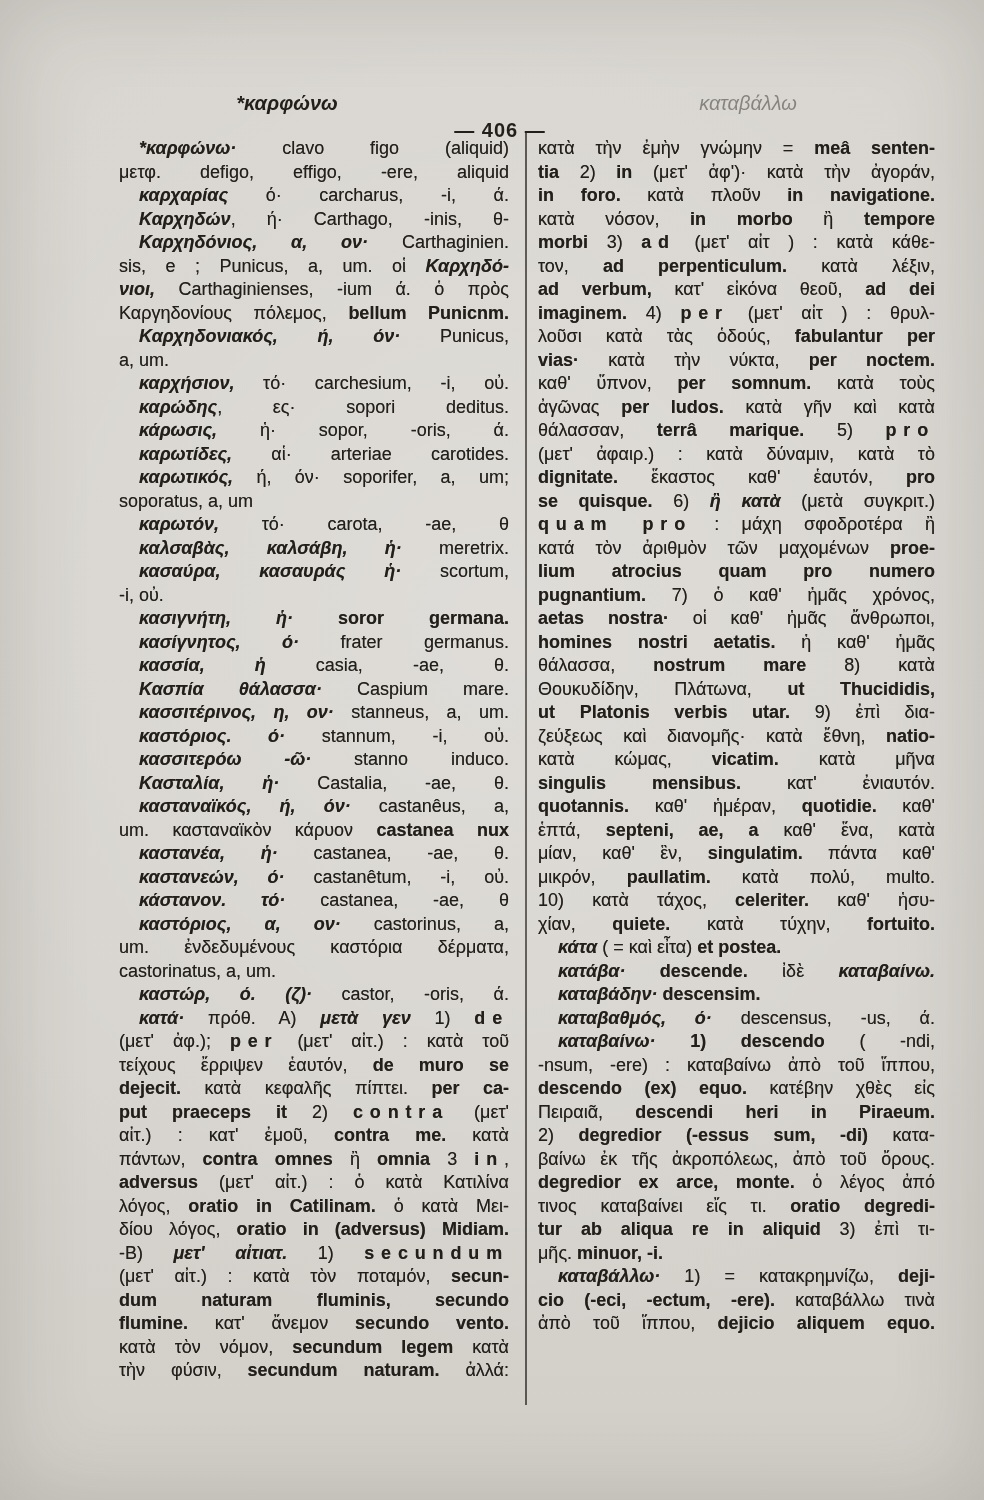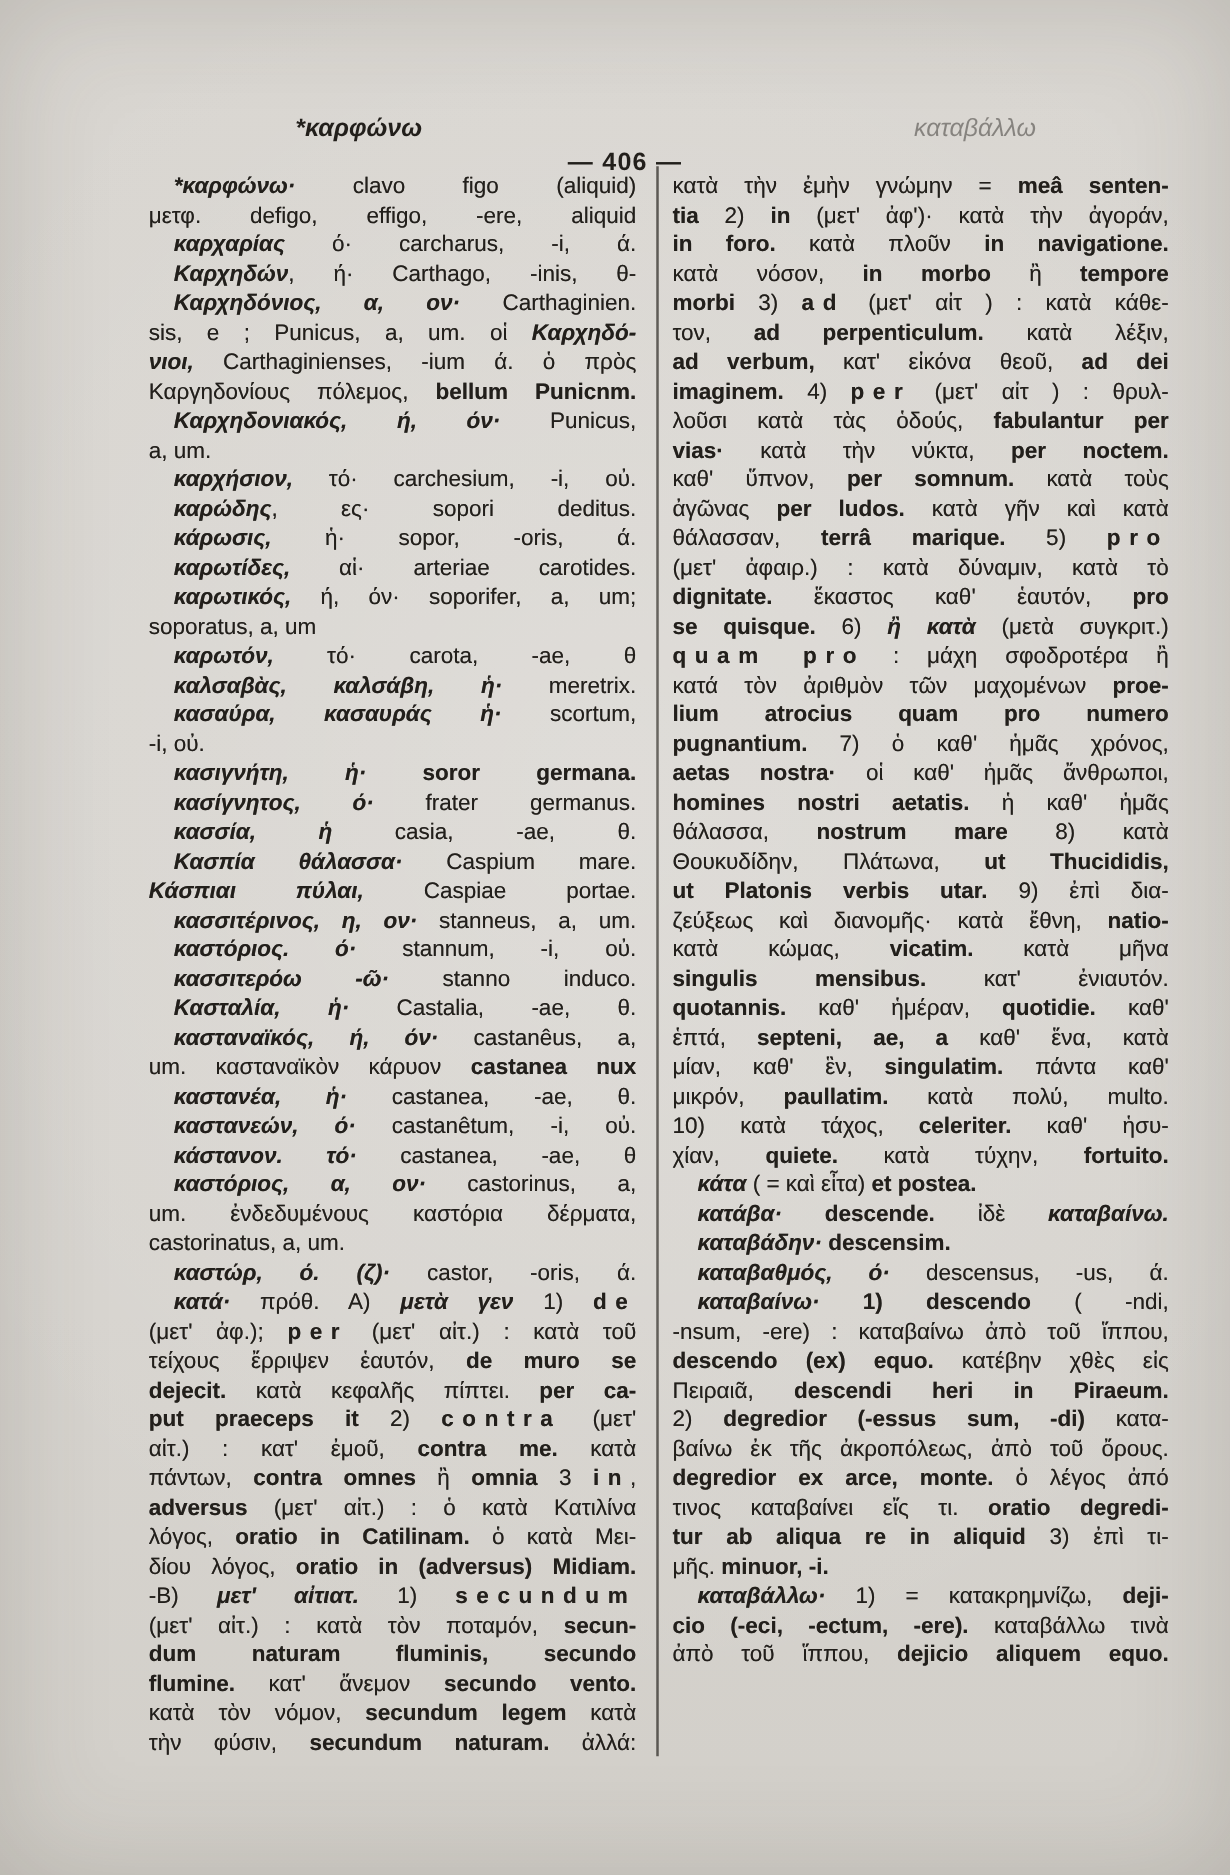--- a/index.html
+++ b/index.html
@@ -10,21 +10,21 @@
       radial-gradient(ellipse 120% 90% at 50% 42%, rgba(255,255,255,.18) 0%, rgba(255,255,255,0) 55%),
       linear-gradient(180deg,#d9d6d1 0%, #d7d4cf 70%, #d2cfc9 100%);
     box-shadow:inset 0 0 90px rgba(60,55,45,.18);
     font-family:Liberation Sans, sans-serif;
     color:#221f1b;
     overflow:hidden;
   }
   .runhead{position:absolute;top:90px;height:26px;font-size:20px;line-height:26px;white-space:nowrap;}
   .rh-left{left:287px;transform:translateX(-50%);font-weight:bold;font-style:italic;}
   .rh-center{left:500px;transform:translateX(-50%);font-weight:bold;letter-spacing:1px;margin-top:27px;}
-  .rh-right{left:748px;transform:translateX(-50%);font-style:italic;opacity:.45;filter:blur(.4px);margin-left:32px;}
+  .rh-right{left:748px;transform:translateX(-50%);font-style:italic;opacity:.45;filter:blur(.4px);}
   .divider{position:absolute;left:525px;top:133px;width:2px;height:1272px;
     background:linear-gradient(180deg,#45423d 0%, #55524c 40%, #45423d 100%);opacity:.85;}
   .column{position:absolute;top:137px;overflow:hidden;}
   .col-left{left:119px;width:390px;}
   .col-right{left:538px;width:397px;}
   .line{
     font-size:18px;line-height:23.5px;height:23.5px;
     white-space:nowrap;
     text-align:justify;text-align-last:justify;
     text-shadow:0 0 .5px rgba(20,18,14,.55);
@@ -64,21 +64,20 @@
       <div class="line ind"><span class="seg-h">καρωτικός,</span><span class="seg-n"> ή, όν· soporifer, a, um;</span></div>
       <div class="line short"><span class="seg-n">soporatus, a, um</span></div>
       <div class="line ind"><span class="seg-h">καρωτόν,</span><span class="seg-n"> τό· carota, -ae, θ</span></div>
       <div class="line ind"><span class="seg-h">καλσαβὰς, καλσάβη, ἡ·</span><span class="seg-n"> meretrix.</span></div>
       <div class="line ind"><span class="seg-h">κασαύρα, κασαυράς ἡ·</span><span class="seg-n"> scortum,</span></div>
       <div class="line short"><span class="seg-n">-i, οὐ.</span></div>
       <div class="line ind"><span class="seg-h">κασιγνήτη, ἡ·</span><span class="seg-b"> soror germana.</span></div>
       <div class="line ind"><span class="seg-h">κασίγνητος, ό·</span><span class="seg-n"> frater germanus.</span></div>
       <div class="line ind"><span class="seg-h">κασσία, ἡ</span><span class="seg-n"> casia, -ae, θ.</span></div>
       <div class="line ind"><span class="seg-h">Κασπία θάλασσα·</span><span class="seg-n"> Caspium mare.</span></div>
-      <div class="line"><span class="seg-h">Κάσπιαι πύλαι,</span><span class="seg-n"> Caspiae portae.</span></div>
       <div class="line ind"><span class="seg-h">κασσιτέρινος, η, ον·</span><span class="seg-n"> stanneus, a, um.</span></div>
       <div class="line ind"><span class="seg-h">καστόριος. ό·</span><span class="seg-n"> stannum, -i, οὐ.</span></div>
       <div class="line ind"><span class="seg-h">κασσιτερόω -ῶ·</span><span class="seg-n"> stanno induco.</span></div>
       <div class="line ind"><span class="seg-h">Κασταλία, ἡ·</span><span class="seg-n"> Castalia, -ae, θ.</span></div>
       <div class="line ind"><span class="seg-h">κασταναϊκός, ή, όν·</span><span class="seg-n"> castanêus, a,</span></div>
       <div class="line"><span class="seg-n">um. κασταναϊκὸν κάρυον </span><span class="seg-b">castanea nux</span></div>
       <div class="line ind"><span class="seg-h">καστανέα, ἡ·</span><span class="seg-n"> castanea, -ae, θ.</span></div>
       <div class="line ind"><span class="seg-h">καστανεών, ό·</span><span class="seg-n"> castanêtum, -i, οὐ.</span></div>
       <div class="line ind"><span class="seg-h">κάστανον. τό·</span><span class="seg-n"> castanea, -ae, θ</span></div>
       <div class="line ind"><span class="seg-h">καστόριος, α, ον·</span><span class="seg-n"> castorinus, a,</span></div>

